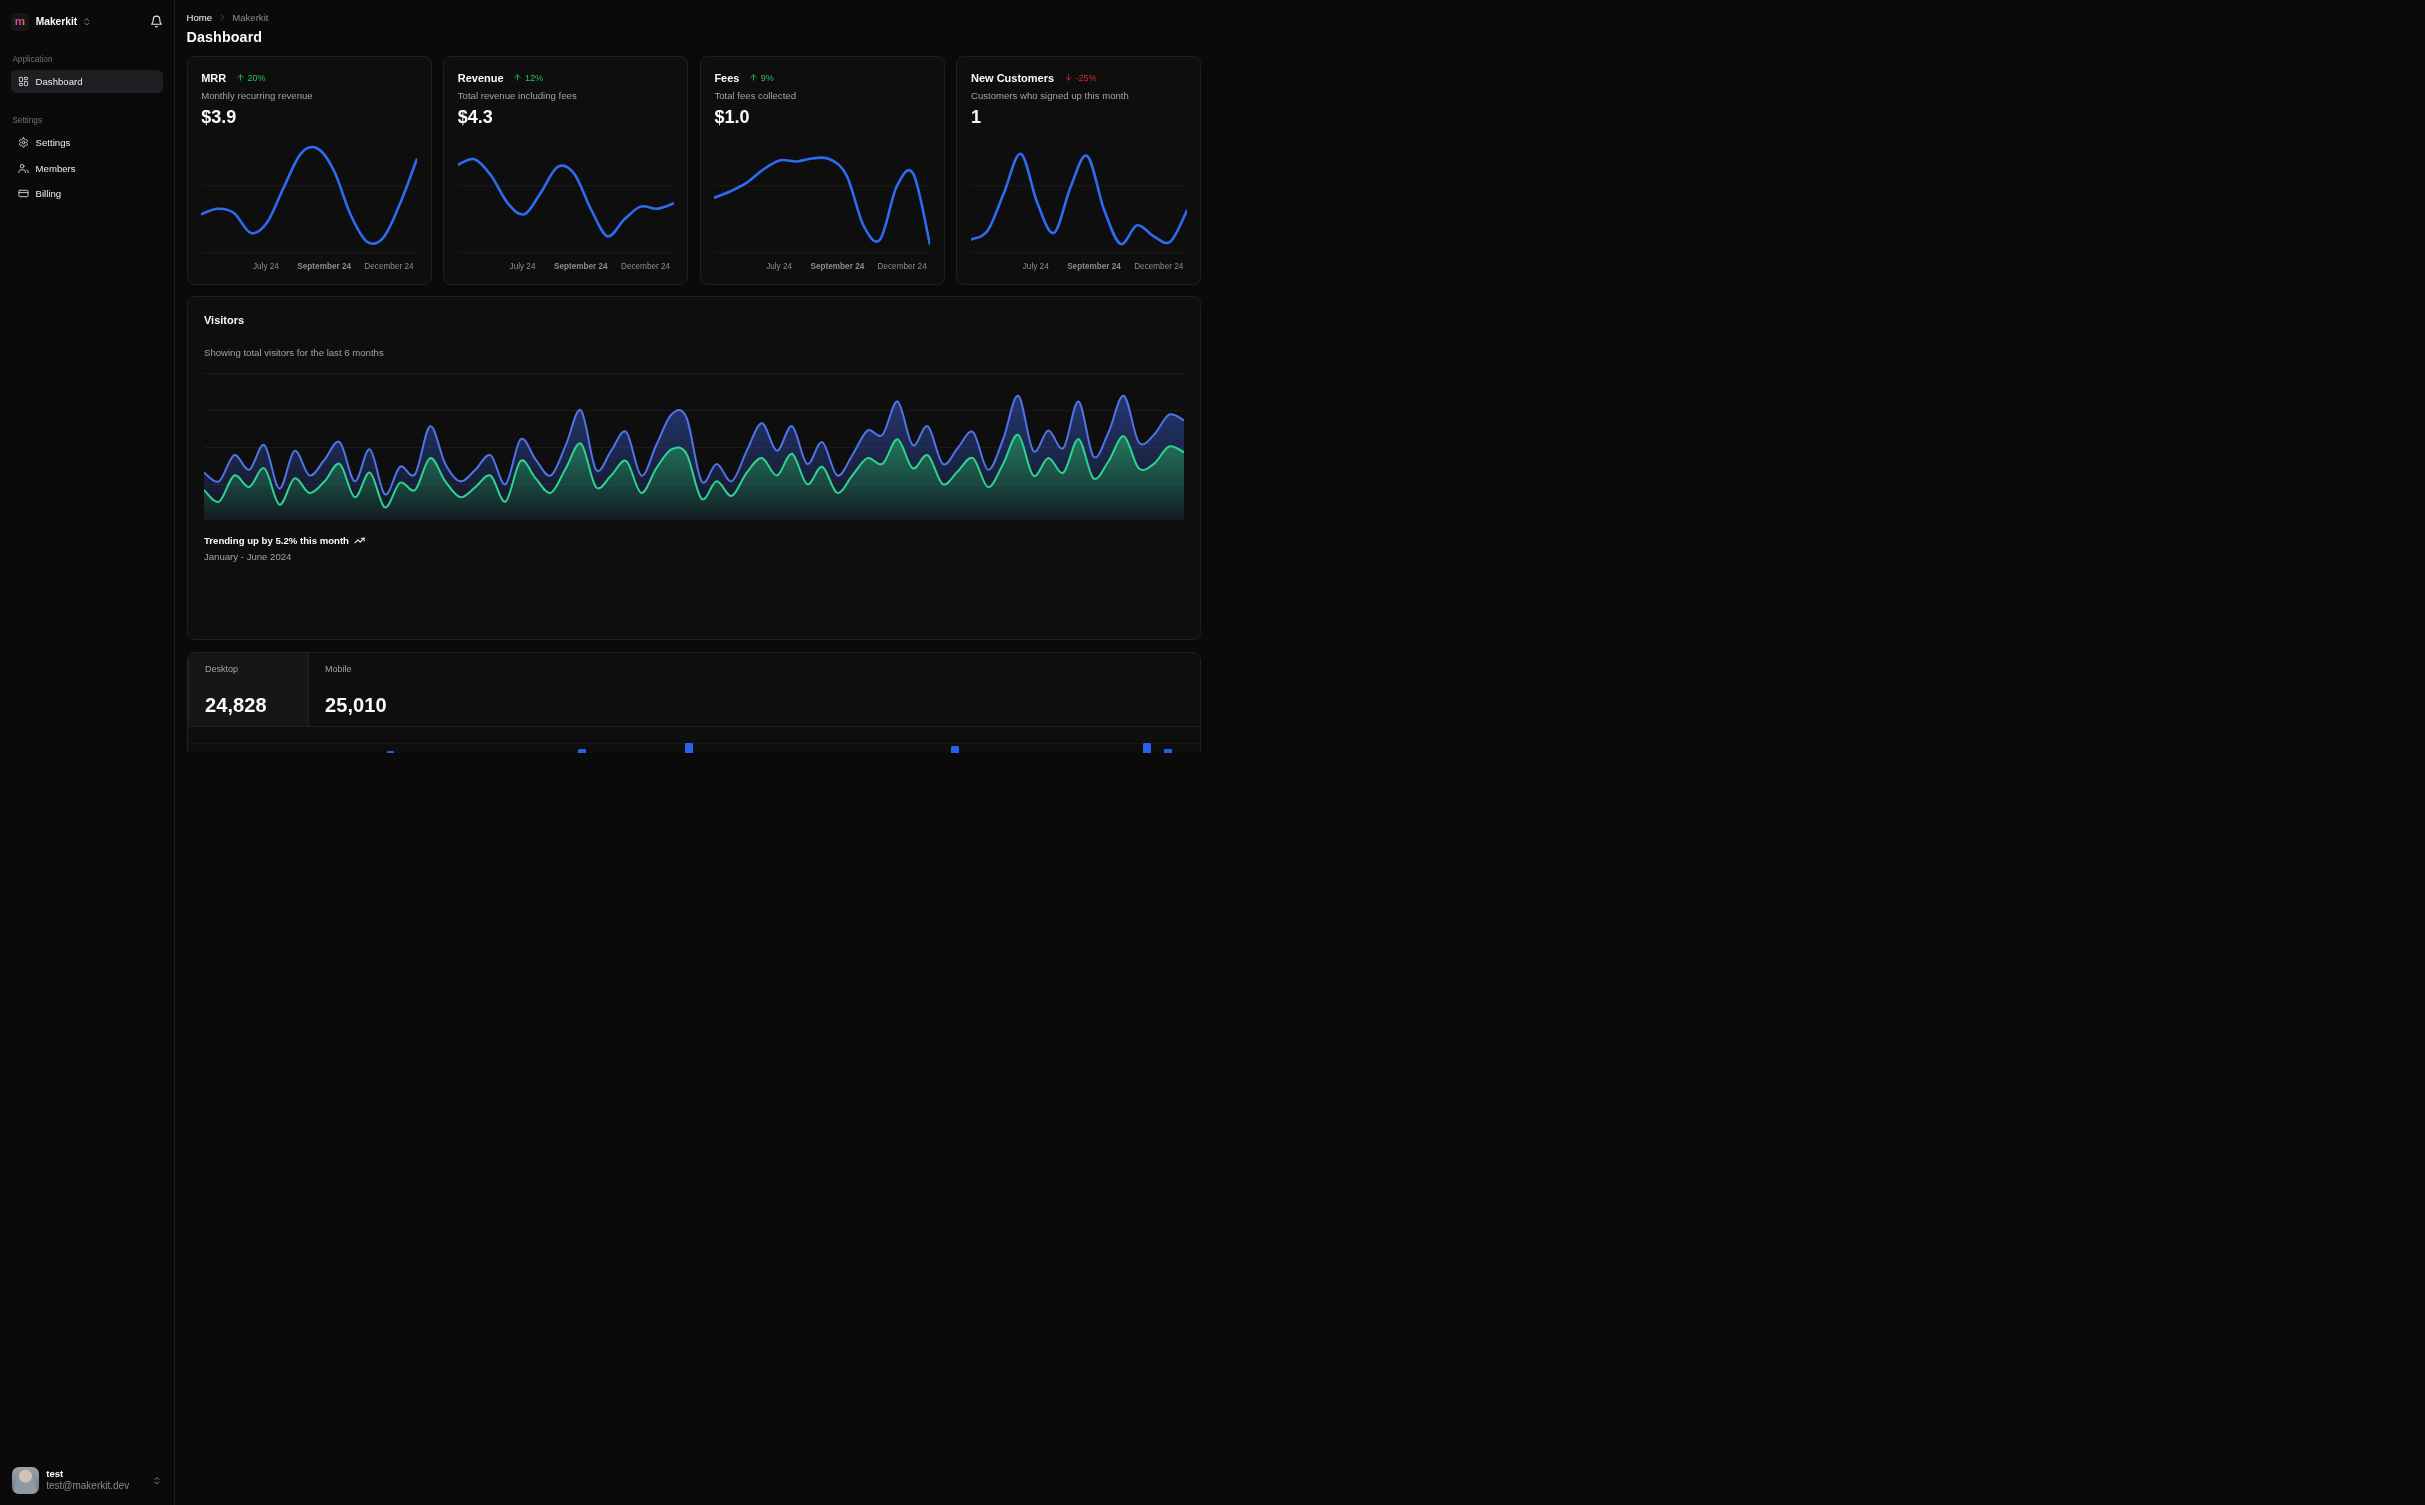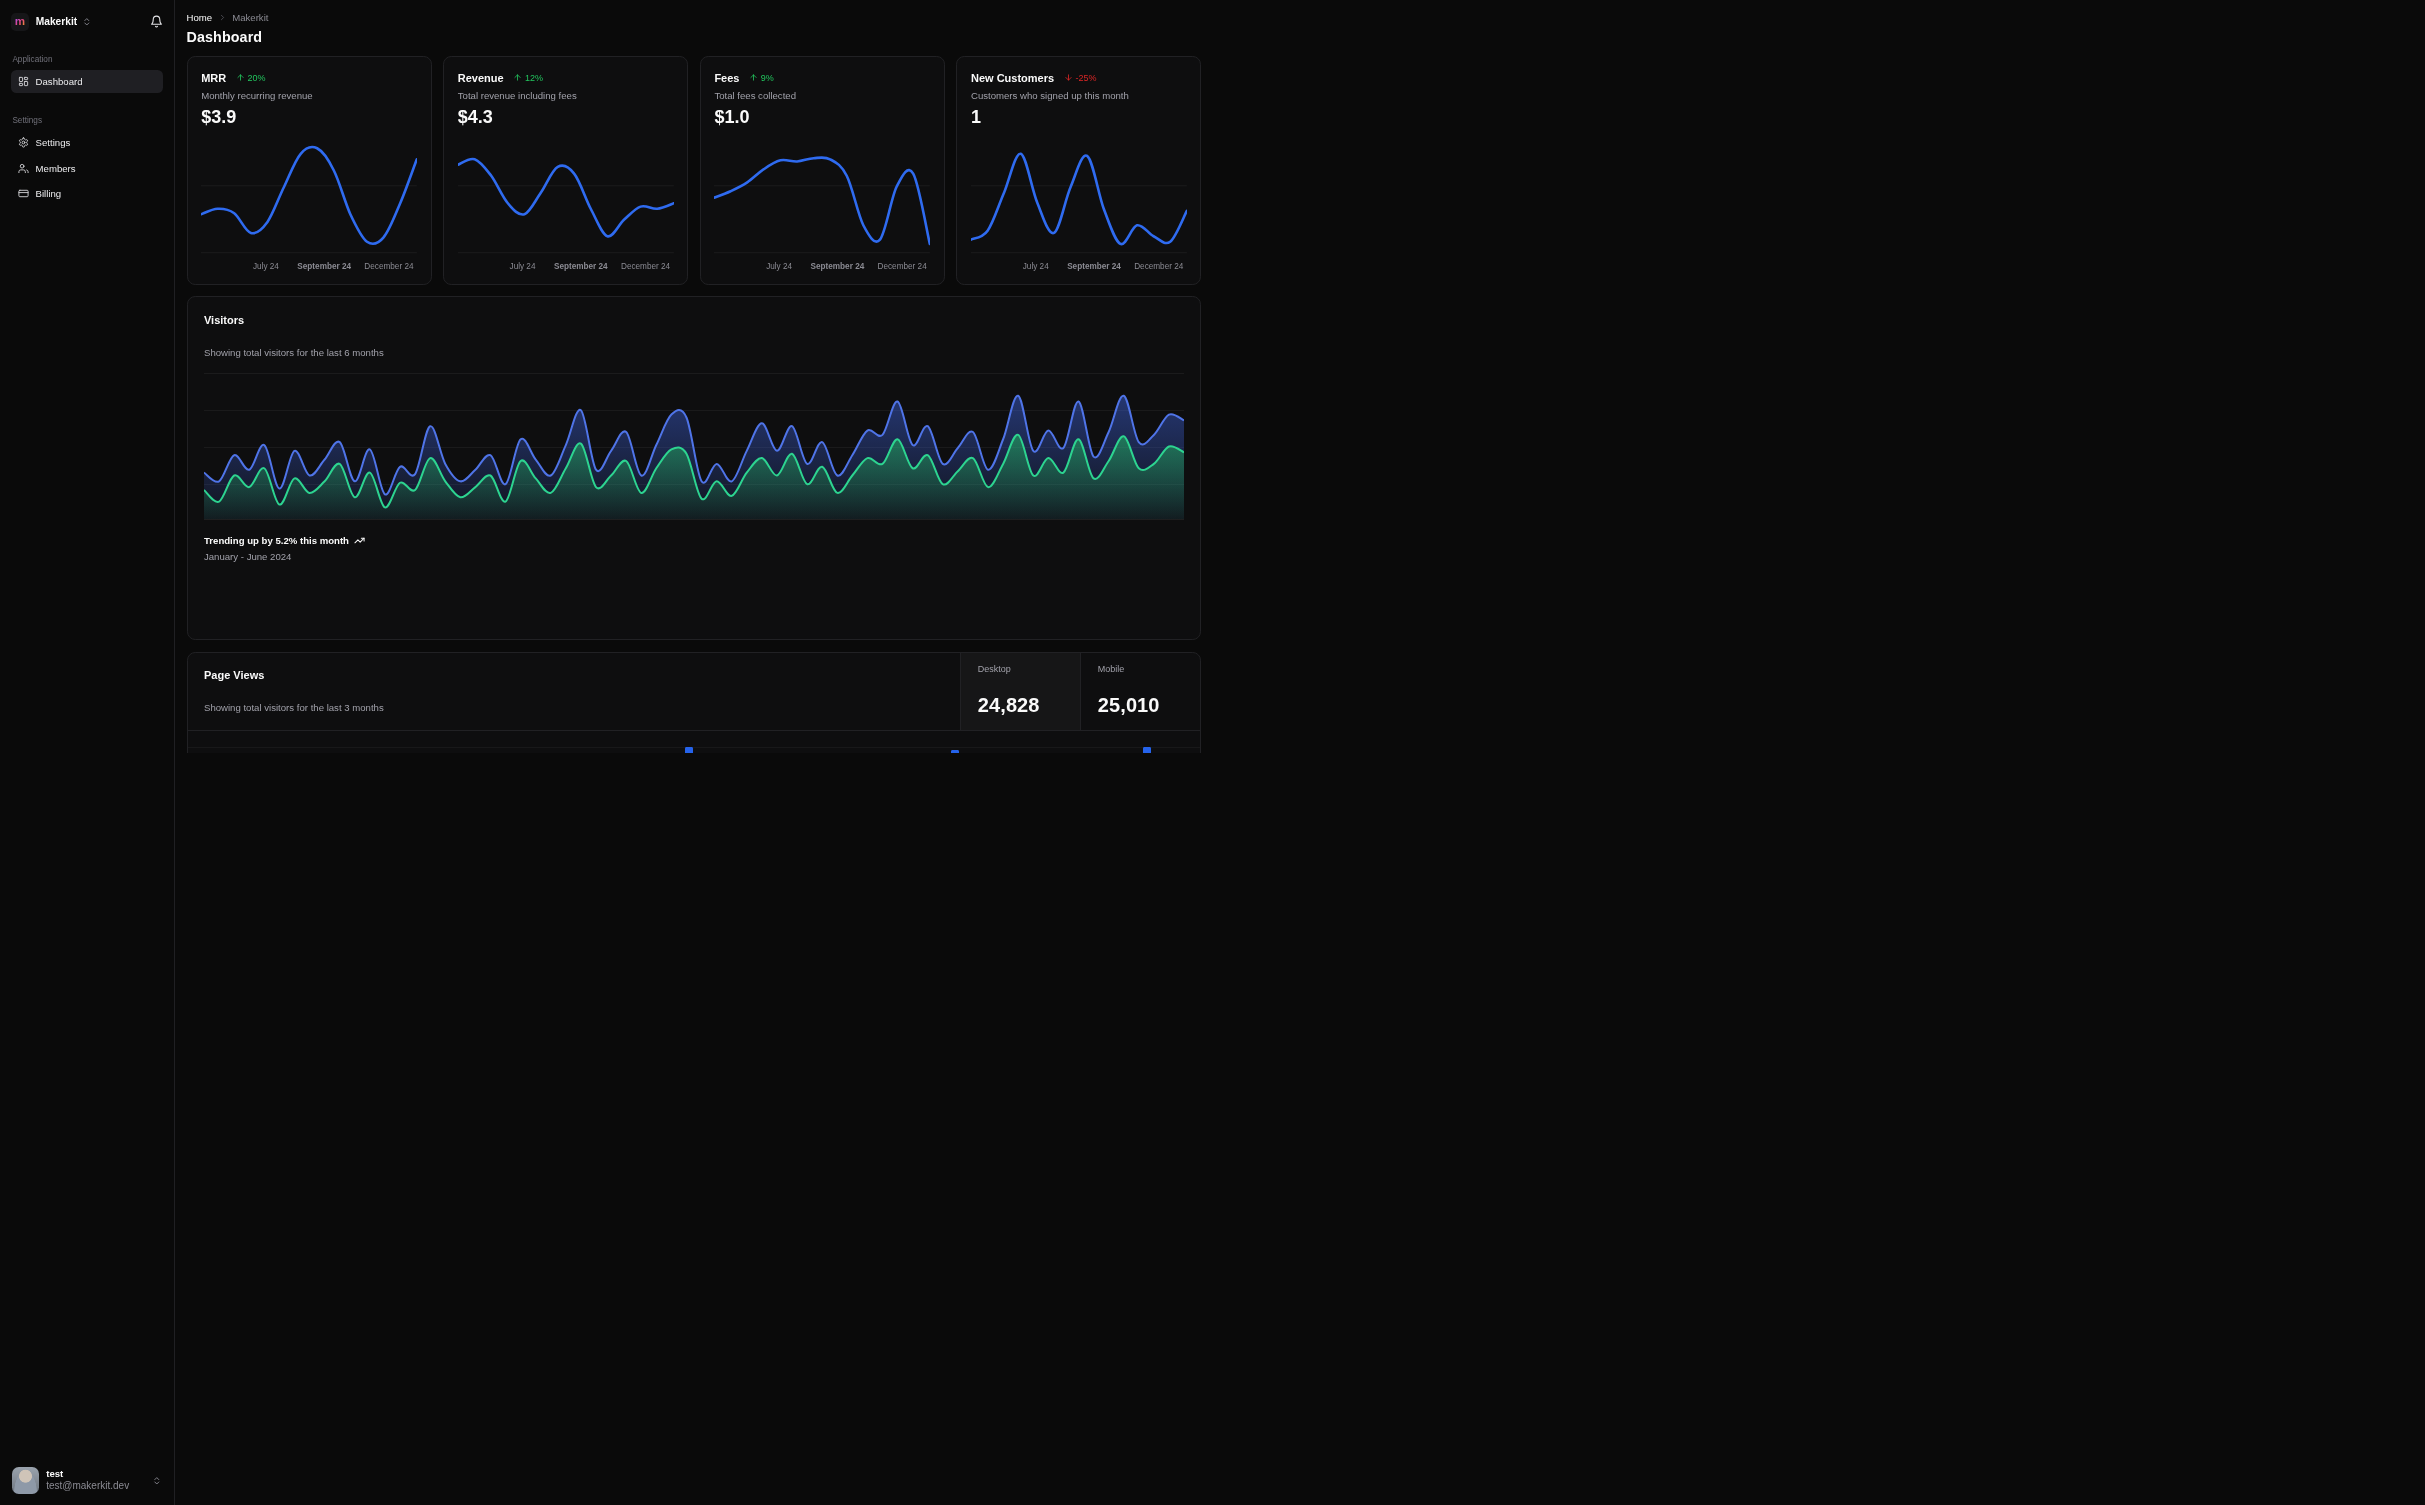--- a/index.html
+++ b/index.html
@@ -366,24 +366,20 @@
               <polyline points="16 7 22 7 22 13"></polyline>
             </svg>
         </span>
       </div>
       <div class="range-line">January - June 2024</div>
     </div>
   </div>
 
   <div class="card pv-card">
     <div class="pv-header">
-      <div class="pv-header-text">
-        <div class="sec-title">Page Views</div>
-        <div class="sec-sub">Showing total visitors for the last 3 months</div>
-      </div>
       <div class="pv-tab active">
         <span class="pv-tab-label">Desktop</span>
         <span class="pv-tab-value">24,828</span>
       </div>
       <div class="pv-tab">
         <span class="pv-tab-label">Mobile</span>
         <span class="pv-tab-value">25,010</span>
       </div>
     </div>
     <div class="pv-chart">

